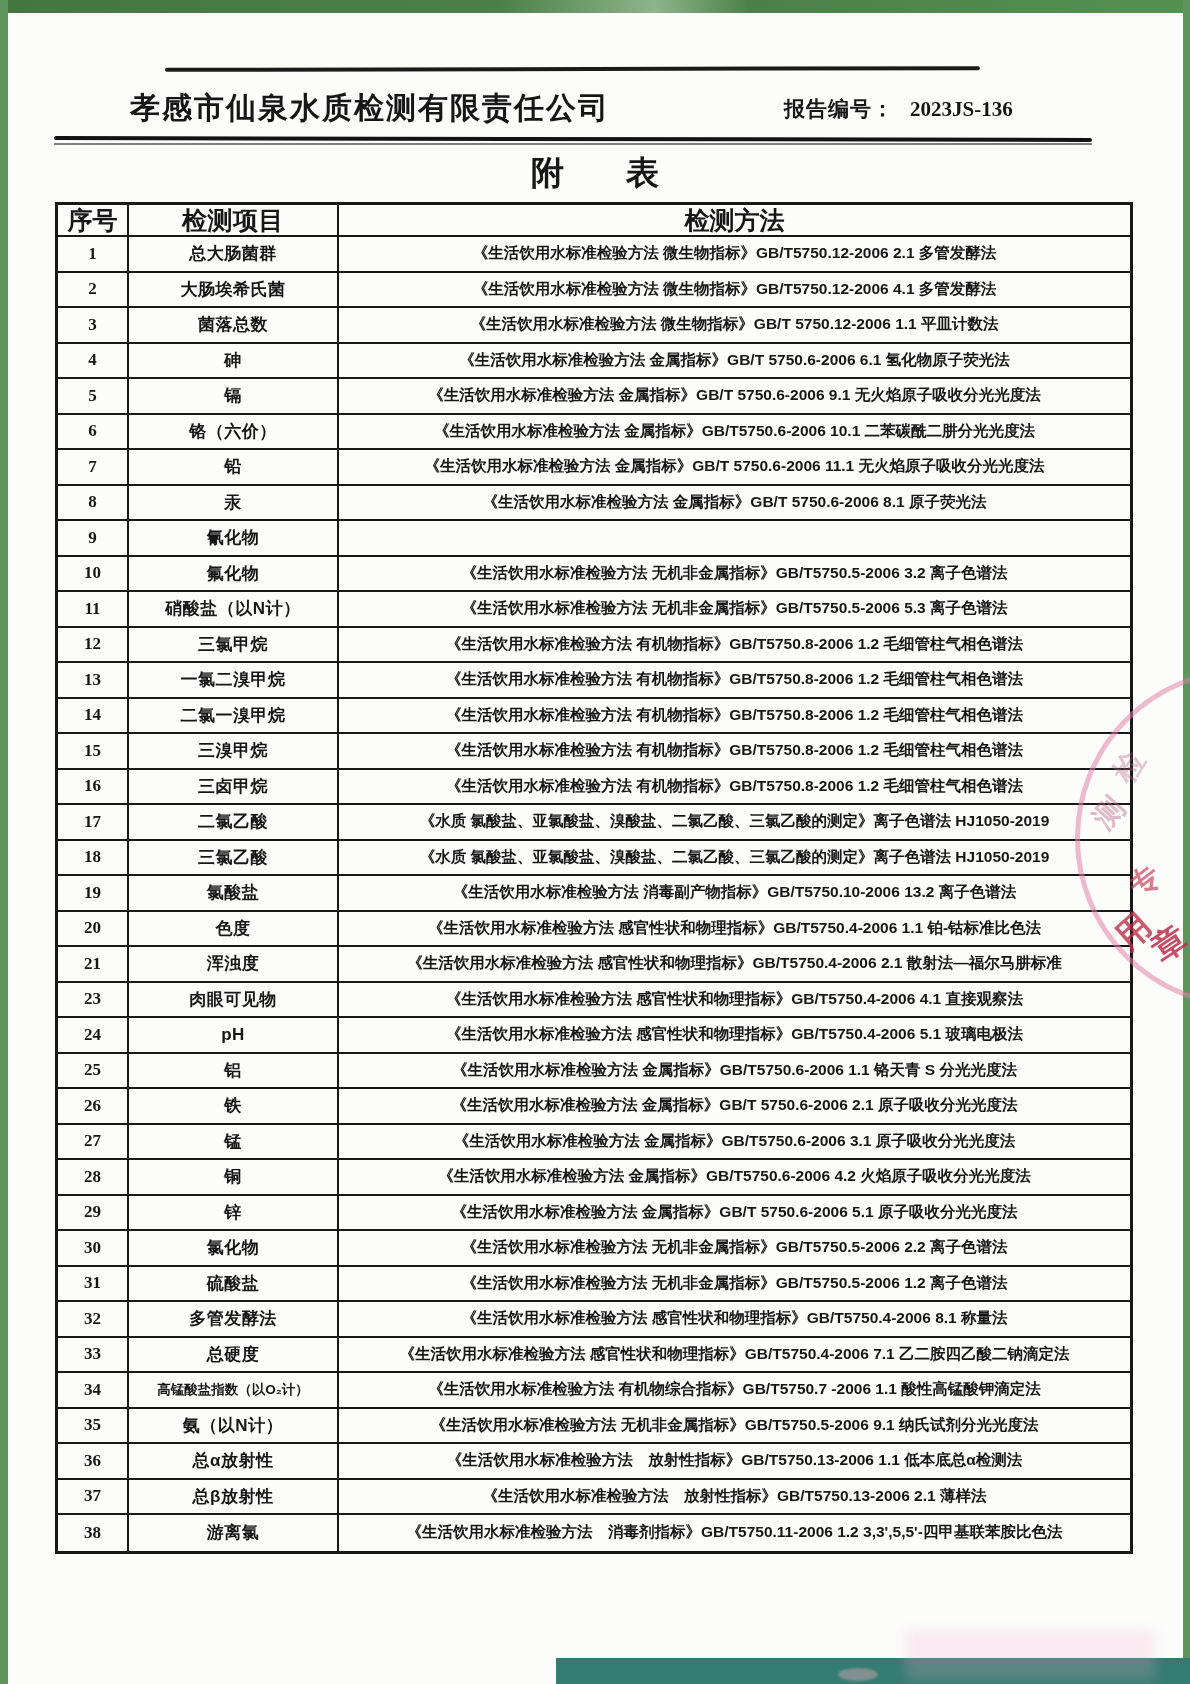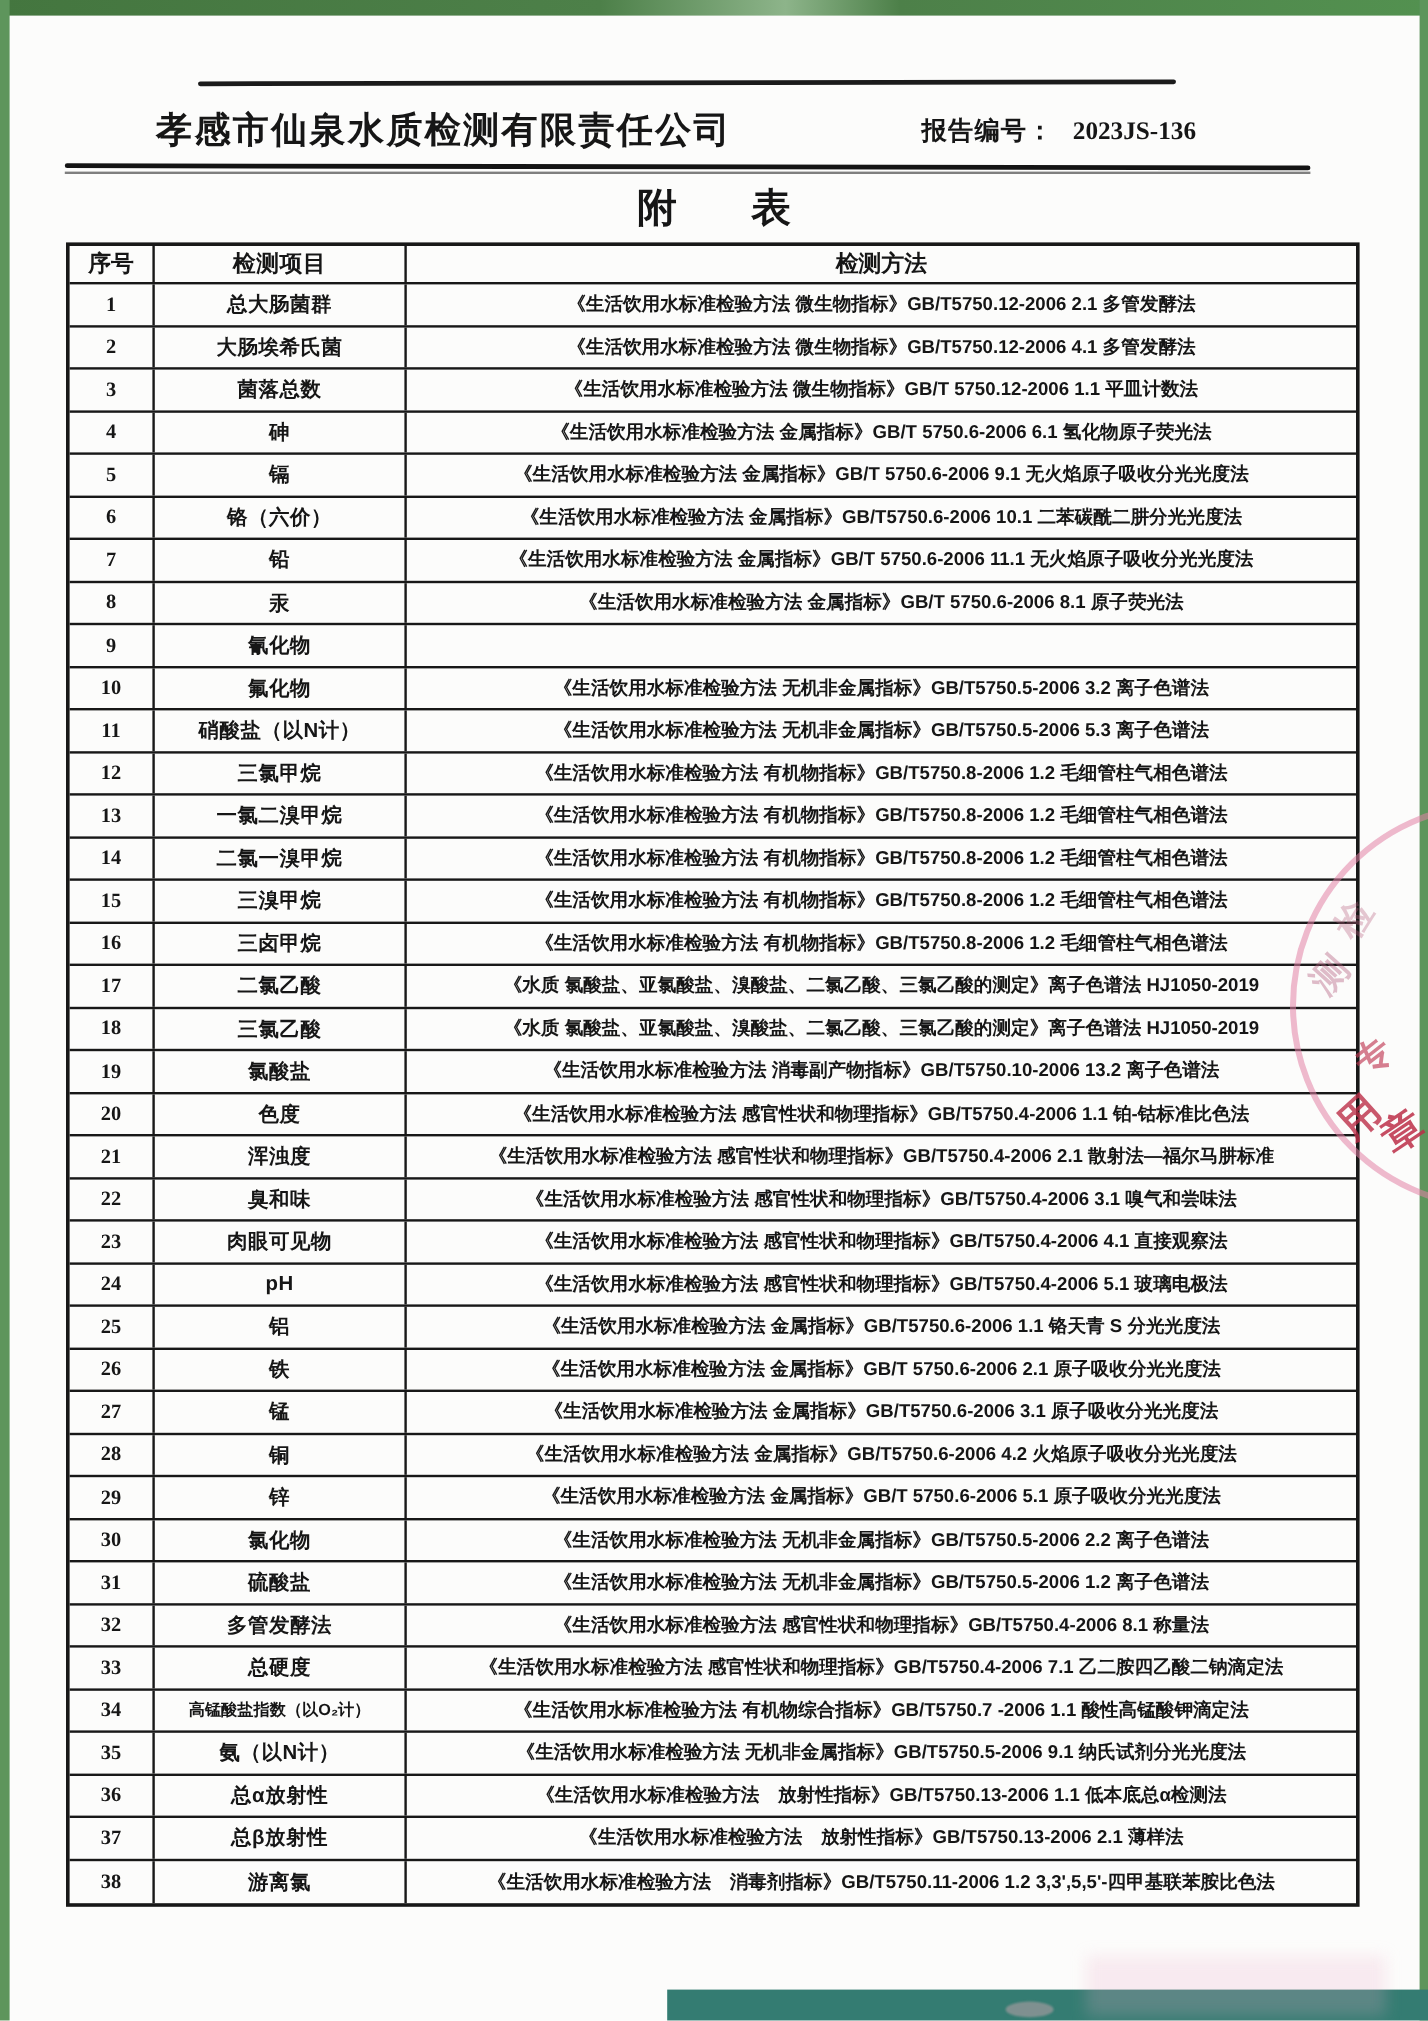--- a/index.html
+++ b/index.html
@@ -10,37 +10,37 @@
   .edge-top    { position:absolute; left:0; top:0; width:1190px; height:13px;
                  background:linear-gradient(90deg,#44763f 0%, #4d8049 42%, #8db48a 55%, #4d8049 63%, #539150 100%); }
   .edge-left   { position:absolute; left:0; top:0; width:8px; height:1684px; background:#5e955c; background:#5e955c; }
   .edge-right  { position:absolute; right:0; top:0; width:7px; height:1684px; background:#5e955c; }
   .edge-bottom { position:absolute; left:556px; bottom:0; width:634px; height:26px; background:var(--teal,#347c72); }
 
   
   .rule-top { position:absolute; left:165px; top:67px; width:815px; height:4px; background:#1b1b1b; border-radius:2px; transform:rotate(-0.12deg); }
   .company  { position:absolute; left:130px; top:88px; font-size:30px; font-weight:700; letter-spacing:2px; }
   .report   { position:absolute; left:768px; top:95px; font-size:21px; font-weight:700; font-family:"Liberation Serif", serif; }
-  .report .lbl { letter-spacing:1px; font-family:Liberation Serif, serif; }
+  .report .lbl { letter-spacing:1px; font-family:Liberation Serif, serif;margin-left:16px; }
   .report .val { margin-left:16px; }
   .rule-double-a { position:absolute; left:54px; top:137px; width:1038px; height:4px; background:#141414; border-radius:2px; transform:rotate(0.1deg); }
   .rule-double-b { position:absolute; left:54px; top:143px; width:1038px; height:2px; background:#3c3c3c; opacity:.65; }
   .page-title { position:absolute; left:0; top:151px; width:1190px; display:flex; justify-content:center; gap:62px;
                 font-size:33px; font-weight:700; }
 
   
   .tbl { position:absolute; left:55px; top:202px; width:1078px; border:3px solid #181818; box-sizing:border-box; background:transparent; }
   .trow { display:flex; align-items:stretch; box-sizing:border-box; border-bottom:2px solid #181818; height:35.5px; }
   .trow:last-child { border-bottom:none; }
   .thead { height:32px; font-size:19px; font-weight:700; }
   .cell { display:flex; align-items:center; justify-content:center; box-sizing:border-box; text-align:center; font-weight:700; }
   .c-no     { width:71px;  border-right:2px solid #181818; font-size:17px; font-family:"Liberation Serif",serif; }
   .c-item   { width:210px; border-right:2px solid #181818; font-size:17px; letter-spacing:0.5px; }
   .c-method { flex:1; font-size:15.5px; padding:0 6px; white-space:nowrap; }
-  .thead .c-no, .thead .c-item, .thead .c-method { font-size:19px; font-family:"Liberation Sans",sans-serif; }
+  .thead .c-no, .thead .c-item, .thead .c-method { font-size:25px; font-family:"Liberation Sans",sans-serif; }
   .c-item.long { font-size:13.5px; letter-spacing:0; }
 
   
   .stamp-circle { position:absolute; left:1075px; top:668px; width:330px; height:330px; border-radius:50%;
                   border:5px solid rgba(226,130,165,.55); }
   .stamp-char { position:absolute; font-weight:700; line-height:1; }
   .sc0 { left:1114px; top:752px; font-size:30px; transform:rotate(-58deg); color:rgba(182,98,128,.35); }
   .sc1 { left:1094px; top:798px; font-size:30px; transform:rotate(-48deg); color:rgba(182,98,128,.42); }
   .sc2 { left:1130px; top:866px; font-size:30px; transform:rotate(-38deg); color:rgba(192,58,84,.65); }
   .sc3 { left:1116px; top:914px; font-size:34px; transform:rotate(-42deg); color:rgba(188,46,72,.8); }
@@ -199,25 +199,20 @@
           <div class="cell c-item">色度</div>
           <div class="cell c-method">《生活饮用水标准检验方法 感官性状和物理指标》GB/T5750.4-2006 1.1 铂-钴标准比色法</div>
         </div>
 
         <div class="trow">
           <div class="cell c-no">21</div>
           <div class="cell c-item">浑浊度</div>
           <div class="cell c-method">《生活饮用水标准检验方法 感官性状和物理指标》GB/T5750.4-2006 2.1 散射法—福尔马肼标准</div>
         </div>
 
-        <div class="trow">
-          <div class="cell c-no">22</div>
-          <div class="cell c-item">臭和味</div>
-          <div class="cell c-method">《生活饮用水标准检验方法 感官性状和物理指标》GB/T5750.4-2006 3.1 嗅气和尝味法</div>
-        </div>
 
         <div class="trow">
           <div class="cell c-no">23</div>
           <div class="cell c-item">肉眼可见物</div>
           <div class="cell c-method">《生活饮用水标准检验方法 感官性状和物理指标》GB/T5750.4-2006 4.1 直接观察法</div>
         </div>
 
         <div class="trow">
           <div class="cell c-no">24</div>
           <div class="cell c-item">pH</div>

